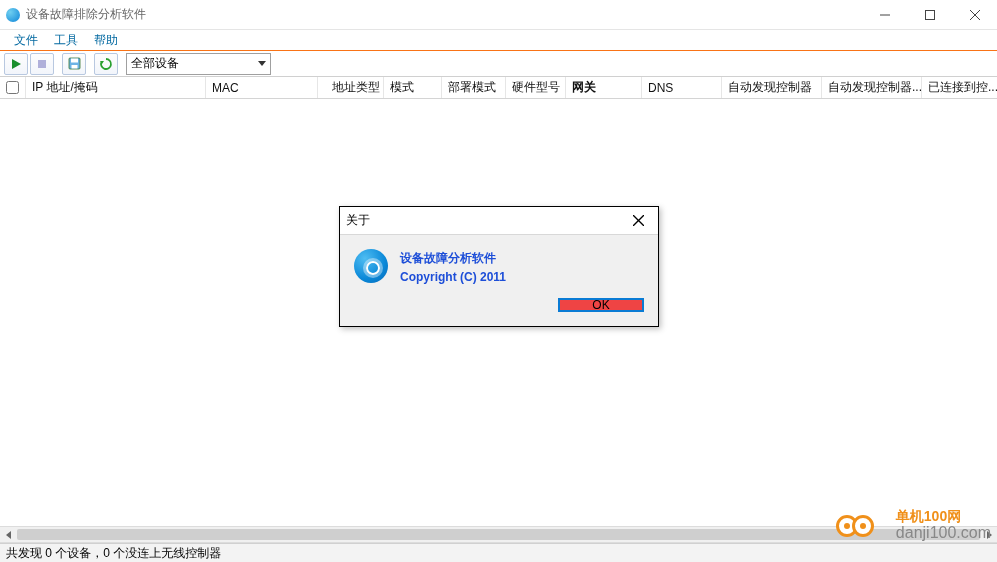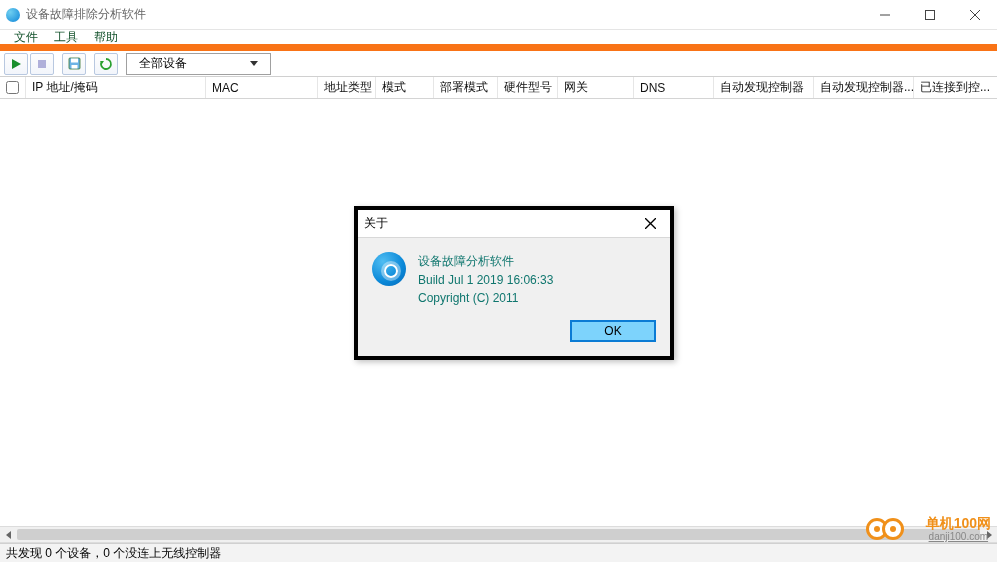--- a/index.html
+++ b/index.html
@@ -39,23 +39,23 @@
     color: #444;
   }
   .win-btn svg { width: 10px; height: 10px; }
 
   
   .menubar {
     height: 21px;
     display: flex;
     align-items: center;
     padding: 0 6px;
-    color: #14532d;
-    background: #fff;
-    border-bottom: 7px solid #f97316;
+    color: #0369a1;
+    background: #fff;
+    border-bottom: 1px solid #f97316;
   }
   .menubar .menu-item { padding: 2px 8px; }
 
   
   .toolbar {
     height: 26px;
     display: flex;
     align-items: center;
     padding: 2px 4px;
     border-bottom: 1px solid #d0d0d0;
@@ -73,21 +73,21 @@
   .tb-stop   { color: #b0b0da; }
   .tb-save   { color: #3a7730; }
   .tb-refresh{ color: #2aa030; }
   .tb-sep { width: 4px; }
   .tb-combo {
     height: 22px;
     min-width: 145px;
     border: 1px solid #a0a0a0;
     display: flex;
     align-items: center;
-    padding: 0 12px;
+    padding: 0 4px;
     background: #fff;
     justify-content: space-between;
   }
   .tb-combo .chev {
     width: 0; height: 0;
     border-left: 4px solid transparent;
     border-right: 4px solid transparent;
     border-top: 5px solid #333;
   }
 
@@ -105,25 +105,25 @@
     padding: 0 6px;
     border-right: 1px solid #e6e6e6;
     color: #111;
     white-space: nowrap;
     overflow: hidden;
   }
   .th.chk { width: 26px; justify-content: center; padding:0; }
   .th.chk input { margin:0; }
   .th.mac   { width: 112px; }
   .th.ip    { width: 180px; }
-  .th.atype { width: 58px; }
+  .th.atype { width: 58px; margin-left: 8px; }
   .th.mode  { width: 58px; }
   .th.deploy{ width: 64px; }
   .th.hw    { width: 60px; }
-  .th.gw    { width: 76px; }
+  .th.gw    { width: 76px; font-weight: bold; }
   .th.dns   { width: 80px; }
   .th.disc  { width: 100px; }
   .th.last  { width: 100px; }
   .th.conn  { flex: 1; border-right:none; }
 
   
   .table-body {
     height: 427px;
     background: #fff;
     position: relative;
@@ -156,25 +156,25 @@
     display:flex;
     align-items:center;
     padding: 0 6px;
     background:#f3f3f3;
     border-top:1px solid #d0d0d0;
   }
 
   
   .dialog {
     position: absolute;
-    left: 354px;
+    left: 339px;
     top: 206px;
     width: 320px;
     background: #f0f0f0;
-    border: 4px solid #000000;
+    border: 1px solid #000000;
     box-shadow: 2px 2px 6px rgba(0,0,0,0.25);
   }
   .dlg-title {
     height: 28px;
     background: #fff;
     display:flex;
     align-items:center;
     padding: 0 6px;
     border-bottom: 1px solid #d8d8d8;
     justify-content: space-between;
@@ -198,30 +198,30 @@
   .dlg-icon::after{
     content:"";
     position:absolute;
     left:50%; top:50%;
     width: 10px; height:10px;
     margin:-5px 0 0 -5px;
     border-radius:50%;
     border:2px solid #fff;
     box-shadow: 0 0 0 3px rgba(255,255,255,0.4);
   }
-  .dlg-text { line-height: 1.55; color:#0f766e; }
+  .dlg-text { line-height: 1.55; color:#1d4ed8;font-weight:bold; }
   .dlg-actions {
     display:flex;
     justify-content:flex-end;
     padding: 4px 14px 14px 14px;
   }
   .ok-btn {
-    width: 86px; height: 22px;
+    width: 86px; height: 14px;
     border: 2px solid #0a7bd4;
-    background: #7dd3fc;
+    background: #ef4444;
     display:flex; align-items:center; justify-content:center;
   }
 
   
   .watermark {
     position:absolute;
     right: 6px;
     bottom: 20px;
     display:flex;
     align-items:center;
@@ -235,23 +235,23 @@
     border-radius:50%;
     position:relative;
     background:#fff;
   }
   .ring + .ring { margin-left:-6px; }
   .ring .dot {
     position:absolute; left:50%; top:50%;
     width:6px; height:6px; margin:-3px 0 0 -3px;
     background:#f0901a; border-radius:50%;
   }
-  .wm-text { text-align:center; line-height:1.1;margin-left:16px; }
+  .wm-text { text-align:left; line-height:1.1;margin-left:16px; }
   .wm-text .l1 { color:#f0901a; font-size:14px; font-weight:bold; }
-  .wm-text .l2 { color:#888; font-size:10px;text-decoration:underline; }
+  .wm-text .l2 { color:#888; font-size:16px; }
 </style>
 </head>
 <body>
 
 <div class="titlebar">
   <div class="app-icon"></div>
   <div class="title-text">设备故障排除分析软件</div>
   <div class="spacer"></div>
   <div class="win-btn">
     <svg viewBox="0 0 10 10">
@@ -356,21 +356,20 @@
       <svg width="11" height="11" viewBox="0 0 10 10">
           <line x1="0" y1="0" x2="10" y2="10" stroke="#000" stroke-width="1.2"></line>
           <line x1="10" y1="0" x2="0" y2="10" stroke="#000" stroke-width="1.2"></line>
         </svg>
     </div>
   </div>
   <div class="dlg-body">
     <div class="dlg-icon"></div>
     <div class="dlg-text">
       <div>设备故障分析软件</div>
-      <div>Build Jul  1 2019 16:06:33</div>
       <div>Copyright (C) 2011</div>
     </div>
   </div>
   <div class="dlg-actions">
     <div class="ok-btn">OK</div>
   </div>
 </div>
 
 <div class="watermark">
   <div class="wm-rings">

